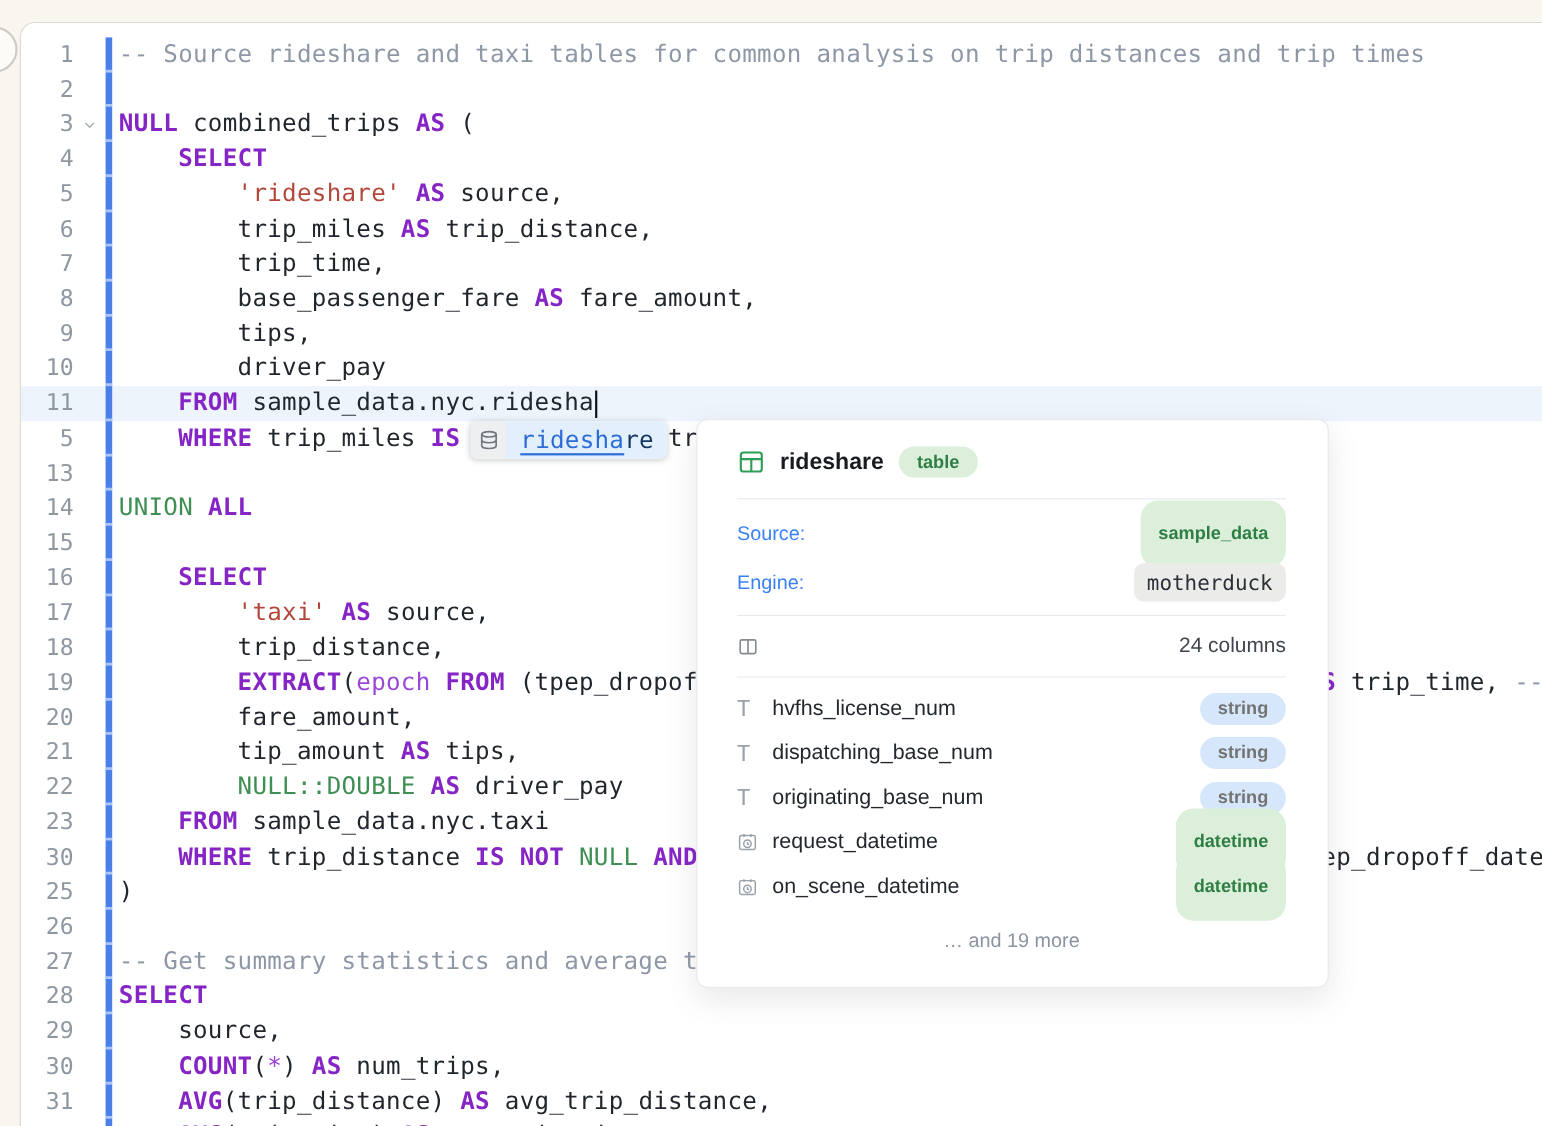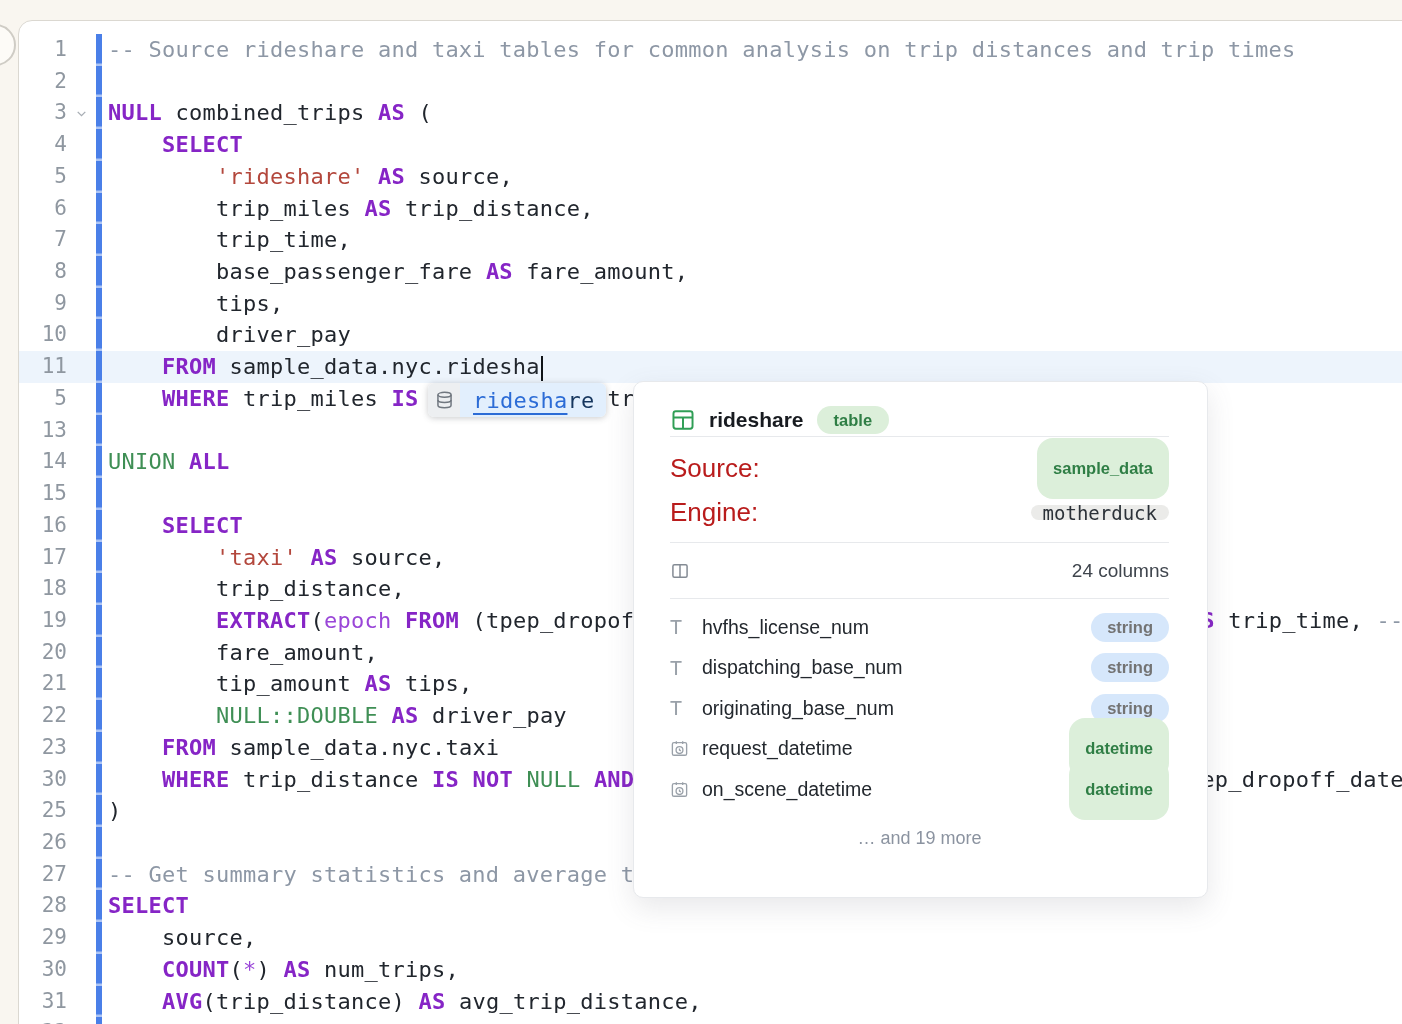--- a/index.html
+++ b/index.html
@@ -33,31 +33,31 @@
   .ac-text{display:flex;align-items:center;background:#e2effd;padding:0 12px 0 13px;
         font-family:"DejaVu Sans Mono",monospace;font-size:22px;letter-spacing:.25px;}
   .ac-match{color:#2c6cd6;text-decoration:underline;text-decoration-color:#2c6cd6;text-underline-offset:5px;}
   .ac-rest{color:#16365e;}
 
   
   .card{position:absolute;left:633px;top:381px;width:575px;height:517px;box-sizing:border-box;
         background:#ffffff;border:1px solid #e7e9ec;border-radius:10px;z-index:6;
         box-shadow:0 10px 28px rgba(90,95,105,.14);padding:22px 38px 20px 36px;}
   .card hr{border:none;border-top:1px solid #e7e9ec;margin:0;}
-  .card-header{display:flex;align-items:center;gap:13px;height:32px;}
+  .card-header{display:flex;align-items:center;gap:13px;height:32px;margin-bottom:17px;}
   .card-title{font-size:21px;font-weight:bold;color:#181b20;}
   .pill{display:inline-flex;align-items:center;border-radius:16px;font-weight:bold;}
   .pill.green{background:#dcefda;color:#2f7e45;font-size:16.5px;height:29px;padding:16px 16px;}
   .pill.blue{background:#d6e7fb;color:#737373;font-size:16.5px;height:29px;padding:0 16px;}
   .pill.table-badge{background:#dcefda;color:#2f7e45;font-size:16.5px;height:28px;padding:0 17px;}
   .pill.gray{background:#ebebe9;color:#2b3138;font-weight:normal;border-radius:9px;
-        font-family:"DejaVu Sans Mono",monospace;font-size:19px;height:15px;padding:0 12px;}
+        font-family:"DejaVu Sans Mono",monospace;font-size:19px;height:35px;padding:0 12px;}
   .meta-row{display:flex;align-items:center;justify-content:space-between;height:31px;margin-top:13px;}
   .meta-row.first{margin-top:16px;}
-  .meta-label{font-size:26px;color:#b91c1c;}
+  .meta-label{font-size:18px;color:#3b82f6;}
   .colcount-row{display:flex;align-items:center;gap:12px;margin:15px 0 14px 0;height:26px;
         font-size:19px;color:#3f454d;justify-content:space-between;}
   .col-row{display:flex;align-items:center;height:40.5px;}
   .col-icon{width:32px;flex:none;display:flex;align-items:center;color:#9aa1a9;}
   .t-glyph{font-family:"DejaVu Sans Mono",monospace;font-size:20px;color:#9aa1a9;}
   .col-name{flex:1;font-family:Liberation Sans, sans-serif;font-size:19.5px;color:#23282e;}
   .card-footer{text-align:center;margin-top:18px;font-size:18px;color:#8b93a0;}
   .mt12{margin-top:12px;}
 </style>
 </head>

